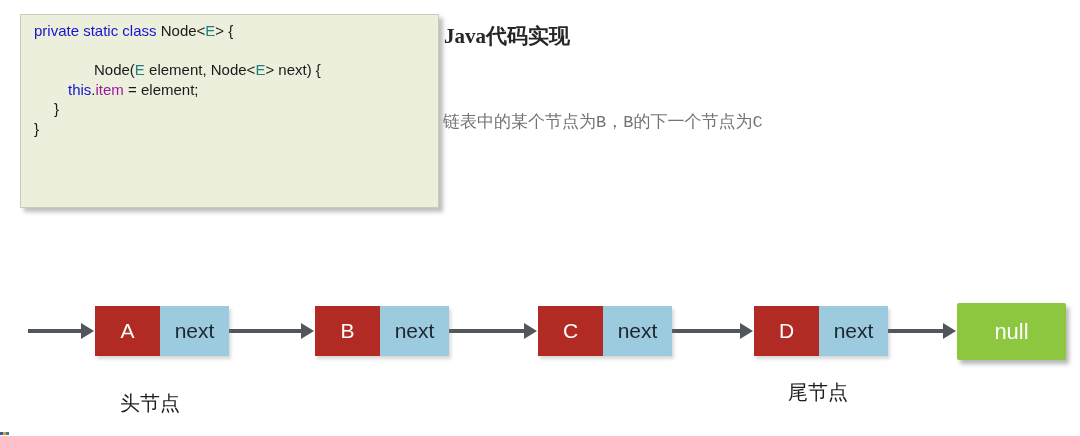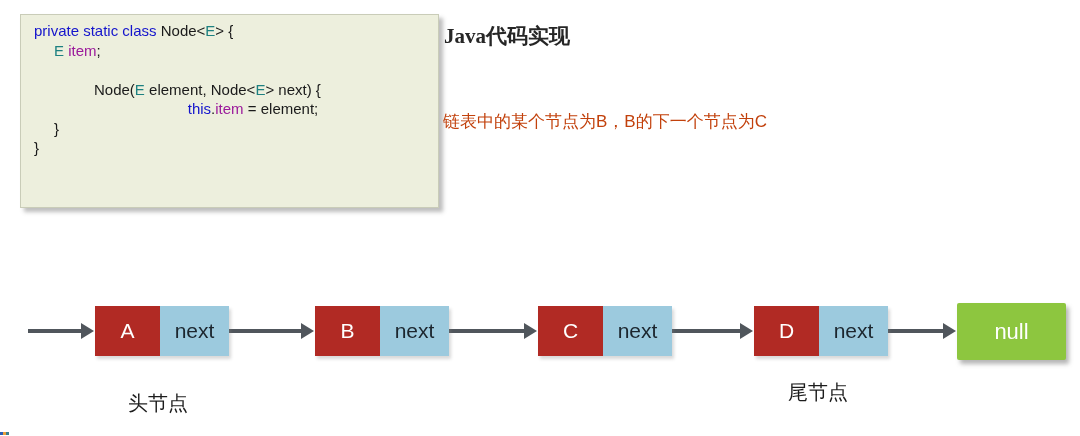--- a/index.html
+++ b/index.html
@@ -14,22 +14,22 @@
     box-shadow:4px 4px 4px rgba(110,110,110,0.45);
     padding:6px 0 0 13px;
   }
   .code-line { font-size:15px; line-height:19.5px; white-space:pre; color:#1a1a1a; }
   
   .title-text {
     position:absolute; left:444px; top:22px; font-family:"Liberation Serif","DejaVu Serif",serif;
     font-size:21px; color:#262626;font-weight:bold;
   }
   .desc-text {
-    position:absolute; left:443px; top:110px; font-family:Liberation Sans, sans-serif;
-    font-size:17px; color:#c2410c;
+    position:absolute; left:443px; top:110px; font-family:Liberation Mono, monospace;
+    font-size:17px; color:#737373;
   }
   .expr-line {
     position:absolute; left:443px; top:146px; font-family:"Liberation Serif","DejaVu Serif",serif;
     font-size:17px; color:#161616;
   }
   .expr-line .mono {
     font-family:"DejaVu Sans Mono","Liberation Mono",monospace;
     font-size:15px; margin-left:16px; color:#121212;
   }
   
@@ -57,41 +57,40 @@
   .null-box {
     position:absolute; background:var(--null-box,#8dc63f); color:#ffffff;
     display:flex; align-items:center; justify-content:center;
     font-size:22px; border-radius:2px;
     box-shadow:3px 4px 4px rgba(110,110,110,0.5);
   }
   .node-label {
     position:absolute; font-family:"Liberation Serif","DejaVu Serif",serif;
     font-size:20px; color:#1c1c1c;
   }
-  .label-head { left:128px; top:390px; }
+  .label-head { left:120px; top:390px; }
   .label-tail { left:788px; top:379px; }
   
   .artifact { position:absolute; left:0; top:431px; width:8px; height:4px; }
   .artifact span { position:absolute; width:3px; height:3px; top:1px; }
   .artifact .p1 { left:0; background:#2b5fb4; }
   .artifact .p2 { left:3px; background:#e8a13c; }
   .artifact .p3 { left:6px; background:#3a7f8c; }
 </style>
 </head>
 <body>
 
 <div class="stage">
 
   <div class="code-panel">
     <div id="code-lines">
         <div class="code-line" style="padding-left: 0px;"><span style="color: rgb(20, 20, 204); margin-top: 10px;">private static class </span><span style="color: rgb(26, 26, 26);">Node&lt;</span><span style="color: rgb(29, 128, 128);">E</span><span style="color: rgb(26, 26, 26);">&gt; {</span></div>
-        <div class="code-line" style="padding-left: 20px;"><span style="color: rgb(29, 128, 128);">E</span><span style="color: rgb(26, 26, 26);"> </span><span style="color: rgb(155, 26, 155);">item</span><span style="color: rgb(26, 26, 26);">;</span></div>
         <div class="code-line" style="padding-left: 0px;">&nbsp;</div>
         <div class="code-line" style="padding-left: 20px;"><span style="color: rgb(26, 26, 26); margin-left: 40px;">Node(</span><span style="color: rgb(29, 128, 128);">E</span><span style="color: rgb(26, 26, 26);"> element, Node&lt;</span><span style="color: rgb(29, 128, 128);">E</span><span style="color: rgb(26, 26, 26);">&gt; next) {</span></div>
-        <div class="code-line" style="padding-left: 34px; text-align: center;"><span style="color: rgb(20, 20, 204);">this</span><span style="color: rgb(26, 26, 26);">.</span><span style="color: rgb(155, 26, 155);">item</span><span style="color: rgb(26, 26, 26);"> = element;</span></div>
+        <div class="code-line" style="padding-left: 34px;"><span style="color: rgb(20, 20, 204);">this</span><span style="color: rgb(26, 26, 26);">.</span><span style="color: rgb(155, 26, 155);">item</span><span style="color: rgb(26, 26, 26);"> = element;</span></div>
         <div class="code-line" style="padding-left: 20px;"><span style="color: rgb(26, 26, 26);">}</span></div>
         <div class="code-line" style="padding-left: 0px;"><span style="color: rgb(26, 26, 26);">}</span></div>
       </div>
   </div>
 
   <div class="title-text">Java代码实现</div>
 
   <div class="desc-text">链表中的某个节点为B，B的下一个节点为C</div>
 
 

